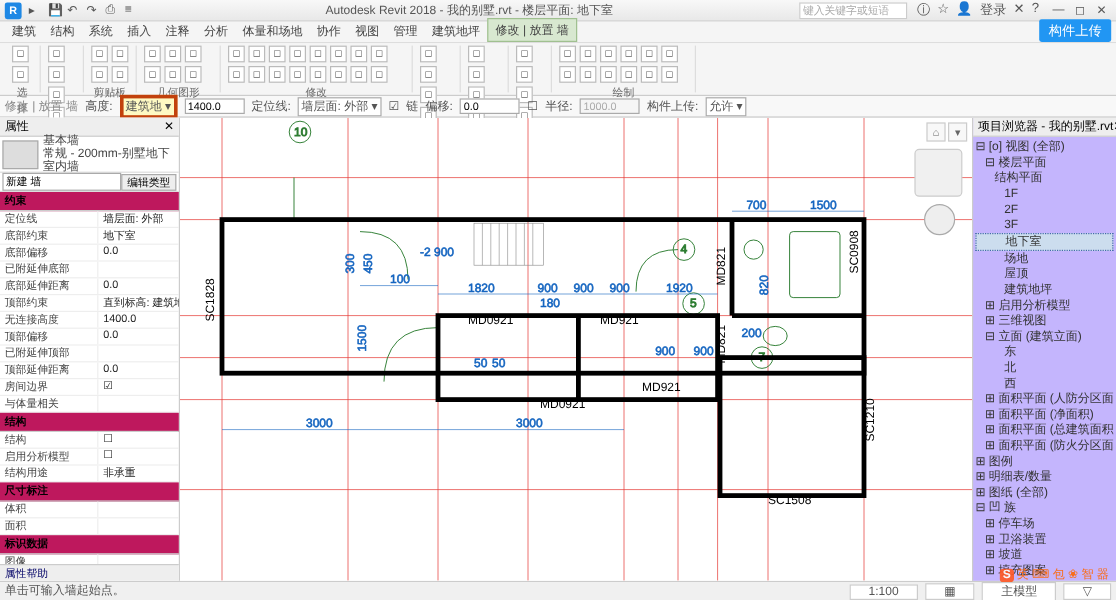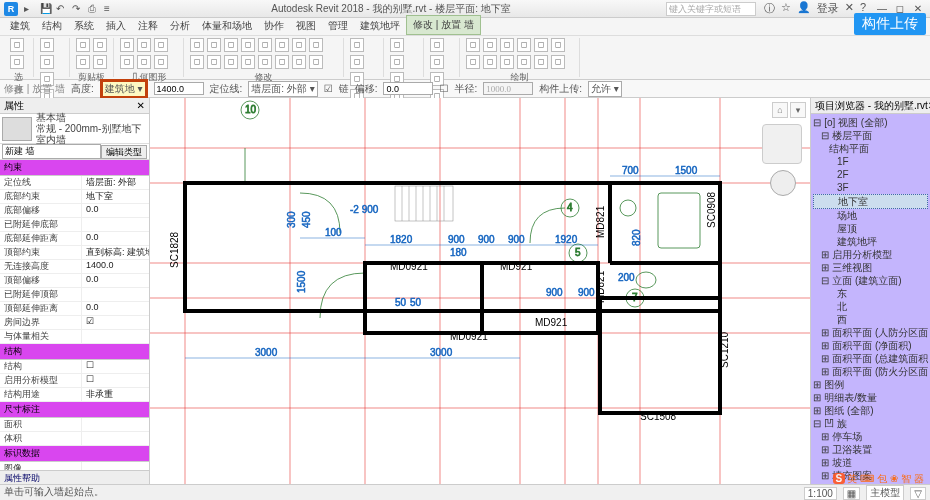--- a/index.html
+++ b/index.html
@@ -10,59 +10,59 @@
 .titlebar .qat span{width:12px;height:12px;color:#555;font-size:10px}
 .titlebar .title{flex:1;text-align:center;color:#555;font-size:10px}
 .titlebar .search{width:90px;height:14px;border:1px solid #ccc;background:#fff;font-size:9px;padding:0 2px;color:#aaa}
 .titlebar .right-icons{display:flex;gap:6px;margin-left:8px;color:#555}
 .titlebar .right-icons span{font-size:11px}
 .titlebar .winbtns{display:flex;gap:2px;margin-left:8px}
 .titlebar .winbtns span{width:16px;text-align:center;color:#555}
 .menubar{height:18px;background:#f5f5f5;display:flex;align-items:flex-end;padding:0 4px;border-bottom:1px solid #ddd}
 .menubar .item{padding:2px 6px;color:#444;font-size:10px}
 .menubar .item.active{background:#d8e8d0;border:1px solid #a0c090}
-.menubar .qlink{margin-left:auto;background:#2196f3;color:#fff;padding:2px 8px;border-radius:2px;font-size:14px}
+.menubar .qlink{margin-left:auto;background:#2196f3;color:#fff;padding:2px 8px;border-radius:2px;font-size:11px}
 .ribbon{height:44px;background:#f5f5f5;border-bottom:1px solid #ccc;display:flex;padding:2px 4px}
 .rgroup{border-right:1px solid #ddd;padding:0 6px;display:flex;flex-direction:column;justify-content:space-between}
 .rgroup .icons{display:flex;gap:3px;flex-wrap:wrap;max-width:100%}
 .rgroup .icons span{width:14px;height:14px;border:1px solid #bbb;background:#fff;font-size:8px;text-align:center;line-height:12px;color:#666}
 .rgroup .label{font-size:9px;color:#666;text-align:center;margin-top:2px}
 .optbar{height:18px;background:#f8f8f8;border-bottom:1px solid #ccc;display:flex;align-items:center;padding:0 4px;gap:6px;font-size:9px;color:#555}
 .optbar input[type=text]{width:50px;height:13px;border:1px solid #aaa;padding:0 2px;font-size:9px}
 .workspace{display:flex;height:386px}
 .proppanel{width:150px;background:#fff;border-right:1px solid #ccc;display:flex;flex-direction:column}
 .proppanel .hdr{height:16px;background:#eee;border-bottom:1px solid #ccc;padding:0 4px;line-height:16px;font-size:10px;display:flex;justify-content:space-between}
 .proppanel .typeimg{height:30px;border-bottom:1px solid #ddd;display:flex;align-items:center;padding:2px}
 .proppanel .typeimg .thumb{width:36px;height:24px;background:#ddd;border:1px solid #aaa}
 .proppanel .typeimg .txt{margin-left:4px;font-size:9px;color:#444;line-height:11px}
 .proppanel .selrow{height:16px;display:flex;border-bottom:1px solid #ddd;align-items:flex-end;padding:0 2px}
 .proppanel .selrow button{font-size:9px;height:14px;border:1px solid #aaa;background:#eee;padding:0 4px}
 .proppanel .grid{flex:1;overflow:auto}
-.proppanel .cat{background:#d946ef;font-weight:normal;padding:1px 4px;font-size:9px;border-bottom:1px solid #ccc}
+.proppanel .cat{background:#be185d;font-weight:bold;padding:1px 4px;font-size:9px;border-bottom:1px solid #ccc}
 .proppanel .row{display:flex;border-bottom:1px solid #eee;height:14px}
 .proppanel .row .k{width:82px;padding:0 4px;font-size:9px;color:#444;border-right:1px solid #eee;overflow:hidden;white-space:nowrap}
 .proppanel .row .v{flex:1;padding:0 4px;font-size:9px;color:#222;overflow:hidden;white-space:nowrap}
 .proppanel .ftr{height:14px;background:#eee;border-top:1px solid #ccc;padding:0 4px;font-size:9px;color:#006;line-height:14px}
 .canvas{flex:1;background:#fff;position:relative;overflow:hidden}
 .canvas svg{position:absolute;top:0;left:0}
 .navbar{position:absolute;top:4px;right:4px;display:flex;gap:2px}
 .navbar span{width:16px;height:16px;border:1px solid #ccc;background:#f8f8f8;text-align:center;line-height:14px;font-size:9px;color:#666}
 .viewcube{position:absolute;top:26px;right:8px;width:40px;height:40px;border:1px solid #ccc;background:#f0f0f0;border-radius:4px}
 .navwheel{position:absolute;top:72px;right:14px;width:26px;height:26px;border:1px solid #aaa;border-radius:50%;background:#eee}
 .browser{width:120px;background:#c4b5fd;border-left:1px solid #ccc}
 .browser .hdr{height:16px;background:#eee;border-bottom:1px solid #ccc;padding:0 4px;line-height:16px;font-size:9px;display:flex;justify-content:space-between;white-space:nowrap;overflow:hidden}
 .browser .tree{padding:2px;font-size:9px;color:#333;line-height:13px;overflow:auto;height:368px}
 .browser .tree .n{white-space:nowrap;overflow:hidden}
 .browser .tree .n.sel{background:#cde;border:1px dotted #46a}
 .browser .tree .i1{padding-left:8px}
 .browser .tree .i2{padding-left:16px}
 .browser .tree .i3{padding-left:24px}
 .statusbar{height:16px;background:#f0f0f0;border-top:1px solid #ccc;display:flex;align-items:flex-start;padding:0 4px;font-size:9px;color:#555}
 .statusbar .mid{margin-left:auto;display:flex;gap:6px;align-items:center}
-.statusbar .mid span{border:1px solid #ccc;padding:0 3px;background:#fff}
+.statusbar .mid span{border:1px solid #ccc;padding:0 15px;background:#fff}
 .watermark{position:absolute;bottom:14px;right:6px;font-size:11px;color:#f60;opacity:.9;z-index:99}
 .watermark .s{background:#ff5722;color:#fff;border-radius:3px;padding:0 3px;font-weight:bold;margin-right:2px}
 </style>
 </head>
 <body>
 
 <div class="titlebar">
   <div class="logo">R</div>
   <div class="qat">
     <span>▸</span>
@@ -215,21 +215,21 @@
   <span style="border:3px solid #c2410c;padding:0 2px;background:#fef9c3">建筑地 ▾</span>
   <input type="text" value="1400.0" style="">
   <span>定位线:</span>
   <span style="border:1px solid #aaa;padding:0 2px;background:#fff">墙层面: 外部 ▾</span>
   <span>☑</span>
   <span>链</span>
   <span>偏移:</span>
   <input type="text" value="0.0" style="">
   <span>☐</span>
   <span>半径:</span>
-  <input type="text" disabled="" style="color: rgb(170, 170, 170); font-family: Liberation Serif, serif;" value="1000.0">
+  <input type="text" disabled="" style="color: rgb(170, 170, 170);" value="1000.0">
   <span>构件上传:</span>
   <span style="border:1px solid #aaa;padding:0 2px;background:#fff">允许 ▾</span>
 </div>
 
 <div class="workspace">
 
   <div class="proppanel">
     <div class="hdr">
       <span>属性</span>
       <span>✕</span>
@@ -303,25 +303,25 @@
         <div class="row">
           <div class="k">启用分析模型</div>
           <div class="v">☐</div>
         </div>
         <div class="row">
           <div class="k">结构用途</div>
           <div class="v">非承重</div>
         </div>
         <div class="cat">尺寸标注</div>
         <div class="row">
+          <div class="k">体积</div>
+          <div class="v"></div>
+        </div>
+        <div class="row">
           <div class="k">面积</div>
-          <div class="v"></div>
-        </div>
-        <div class="row">
-          <div class="k">体积</div>
           <div class="v"></div>
         </div>
         <div class="cat">标识数据</div>
         <div class="row">
           <div class="k">图像</div>
           <div class="v"></div>
         </div>
       </div>
     <div class="ftr">属性帮助</div>
   </div>

